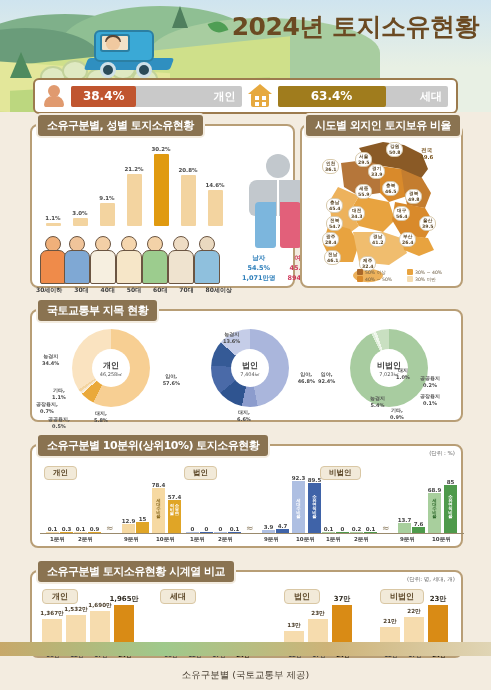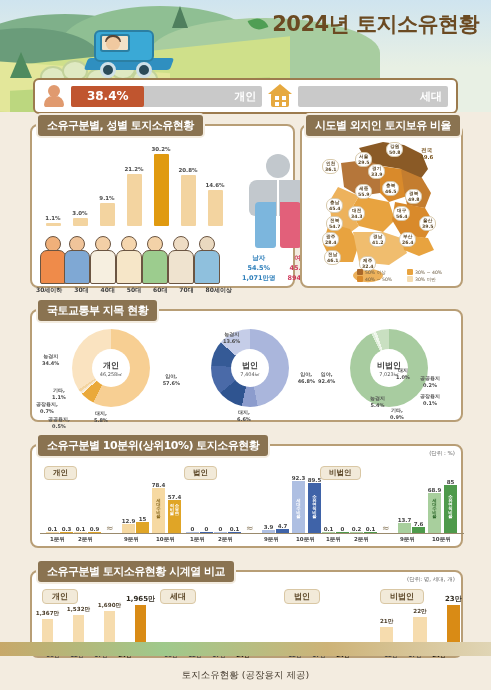--- a/index.html
+++ b/index.html
@@ -45,21 +45,21 @@
     border-radius:8px 8px 0 0; background:#5a4333; }
   .truck-bed { position:absolute; left:0px; top:38px; width:86px; height:12px;
     background:#2f8fc0; transform:skewX(-20deg); border-radius:3px; }
   .wheel { position:absolute; top:42px; width:16px;height:16px;border-radius:50%;
     background:#2b4b59; border:3px solid #cfe0e8; }
   .w1 { left:14px; } .w2 { left:50px; }
   .title-wrap { position:absolute; right:12px; top:10px; text-align:right; }
   .leaf { display:inline-block; width:18px; height:12px; background:#4f9e54;
     border-radius:0 12px 0 12px; transform:rotate(-18deg); margin-right:5px;
     vertical-align:middle; }
-  .main-title { display:inline-block; font-size:21px; font-weight:bold; color:#6b4a22;
+  .main-title { display:inline-block; font-size:25px; font-weight:bold; color:#6b4a22;
     letter-spacing:-0.5px; vertical-align:middle; }
   .sub-title { margin-top:7px; font-size:12px; font-weight:bold; color:#7a5a2a; letter-spacing:-0.5px;}
   .sub-title .hl { color:#d98f2b; font-size:16px; }
   .sub-title .gray { color:#6d5f4e; }
   
   .statbar { position:absolute; left:33px; top:78px; width:425px; height:34px;
     background:#fff; border:2px solid #9c7b4e; border-radius:6px;
     display:flex; align-items:center; padding:16px 8px; gap:6px; z-index:5; }
   .person-ico { width:22px; height:24px; position:relative; flex:0 0 auto; }
   .person-ico .head { position:absolute; left:5px; top:1px; width:12px;height:12px;
@@ -152,21 +152,21 @@
     letter-spacing:-0.4px; }
   .axlabel { position:absolute; top:60px; font-size:5.5px; color:#3d3d3d; font-weight:bold; }
   .squig { position:absolute; bottom:0; font-size:9px; color:#8c7b5e; }
   .dec-unit { position:absolute; right:6px; top:4px; font-size:5.5px; color:#666; }
   
   .ts-group { position:absolute; top:12px; height:78px; }
   .ts-head { background:#f2ead9; border:1px solid #d9c7a4; border-radius:4px;
     font-size:8px; font-weight:bold; color:#5b4626; padding:1px 9px;
     display:inline-block; }
   .ts-plot { position:absolute; top:18px; left:0; height:48px; width:100%;
-    display:flex; align-items:flex-end; gap:20px; border-bottom:1px solid #9a8a6d; }
+    display:flex; align-items:flex-end; gap:4px; border-bottom:1px solid #9a8a6d; }
   .tsbar { width:20px; background:#f6dcae; position:relative; }
   .tsbar.last { background:#d98b15; }
   .tsv { position:absolute; bottom:100%; left:50%; transform:translateX(-50%);
     font-size:5.6px; font-weight:bold; color:#4a3c28; white-space:nowrap; margin-bottom:1px;}
   .tsbar.last .tsv { font-size:7px; color:#2f2a20; }
   .tsx { position:absolute; top:68px; left:0; width:100%; display:flex; gap:4px; }
   .tsx span { width:20px; text-align:center; font-size:5.6px; font-weight:bold; color:#3d3d3d; }
   .tsx span.last { color:#1f1a12; }
   .ts-unit { position:absolute; right:6px; top:4px; font-size:5.5px; color:#666; }
   
@@ -223,20 +223,21 @@
   </div>
   <div class="house-ico">
     <div class="roof"></div>
       <div class="base"></div>
     <div class="win" style="left:7px;top:12px"></div>
     <div class="win" style="left:14px;top:12px"></div>
     <div class="win" style="left:7px;top:18px"></div>
     <div class="win" style="left:14px;top:18px"></div>
   </div>
   <div class="bar-track">
+    <div class="bar-fill fill-b">63.4%</div>
     <span class="bar-label">세대</span>
   </div>
 </div>
 
 <div class="sec-title" style="left:36px; top:113px;">소유구분별, 성별 토지소유현황</div>
 <div class="section" style="left:30px; top:124px; width:265px; height:164px;">
 
   <div class="agebars">
     <div class="agebar-col">
       <span class="agebar-val">1.1%</span>
@@ -659,20 +660,31 @@
     <div class="tsx">
       <span>'06년</span>
       <span>'12년</span>
       <span>'17년</span>
       <span class="last">'24년</span>
     </div>
   </div>
 
   <div class="ts-group" style="left:252px; width:80px;">
     <span class="ts-head">법인</span>
+    <div class="ts-plot">
+      <div class="tsbar" style="height:18px">
+          <span class="tsv">13만</span>
+        </div>
+      <div class="tsbar" style="height:30px">
+          <span class="tsv">23만</span>
+        </div>
+      <div class="tsbar last" style="height:44px">
+          <span class="tsv">37만</span>
+        </div>
+    </div>
     <div class="tsx">
       <span>'12년</span>
       <span>'17년</span>
       <span class="last">'24년</span>
     </div>
   </div>
 
   <div class="ts-group" style="left:348px; width:80px;">
     <span class="ts-head">비법인</span>
     <div class="ts-plot">
@@ -688,13 +700,13 @@
     </div>
     <div class="tsx">
       <span>'12년</span>
       <span>'17년</span>
       <span class="last">'24년</span>
     </div>
   </div>
 </div>
 
 <div class="footer-strip"></div>
-<div class="footer-txt">토지소유현황 (공장용지 제공)</div>
+<div class="footer-txt">소유구분별 (국토교통부 제공)</div>
 
 </body></html>

